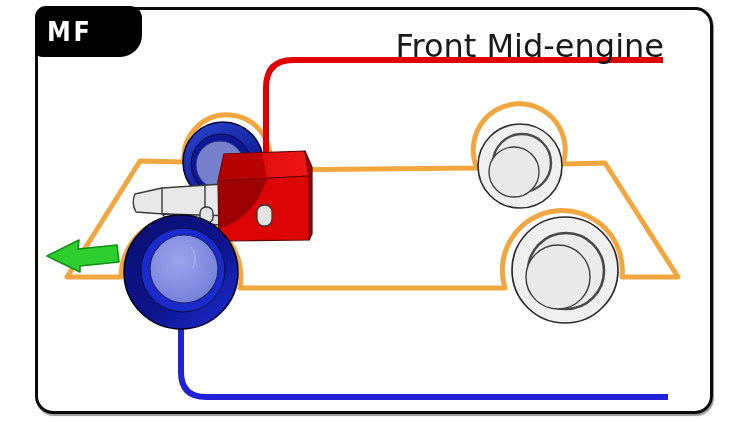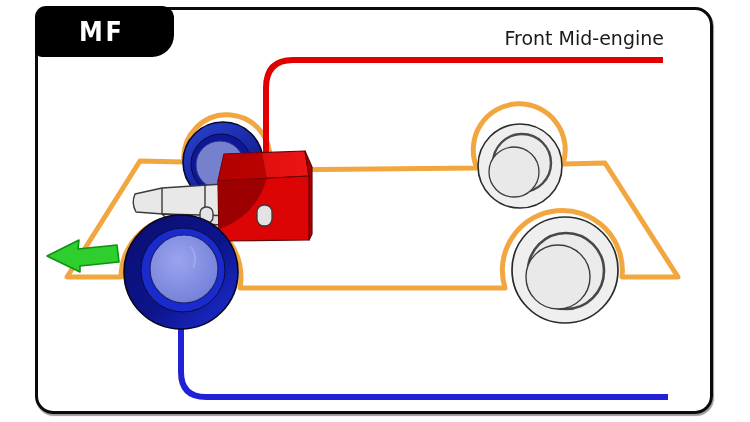--- a/index.html
+++ b/index.html
@@ -11,31 +11,31 @@
     position:absolute;left:35px;top:7px;width:672px;height:401px;
     border:3px solid var(--frame-border,#0a0a0a);
     border-radius:14px 18px 18px 18px;
     box-shadow:1px 2px 1px rgba(0,0,0,.4);
     background:transparent;
   }
   .badge{
     position:absolute;left:35px;top:6px;width:107px;height:51px;
     background:var(--badge-bg,#000);
     border-radius:11px 12px 22px 7px;
-    display:flex;align-items:center;padding-left:32px;
+    display:flex;align-items:center;
   }
   .badge-text{
     color:var(--badge-text,#fff);
     font-weight:bold;font-size:26px;letter-spacing:3px;
     padding-left:13px;transform:scale(.92,1.02);transform-origin:left center;
   }
   svg.diagram{position:absolute;left:0;top:0;}
   .label{
     position:absolute;color:var(--label-text,#1a1a1a);
-    font-size:19px;line-height:1.15;white-space:nowrap;
+    font-size:32px;line-height:1.15;white-space:nowrap;
   }
   .label-top{top:28px;right:86px;}
   .label-bottom{top:368px;right:82px;}
 </style>
 </head>
 <body>
 
 <div class="canvas">
 
   <div class="frame"></div>

